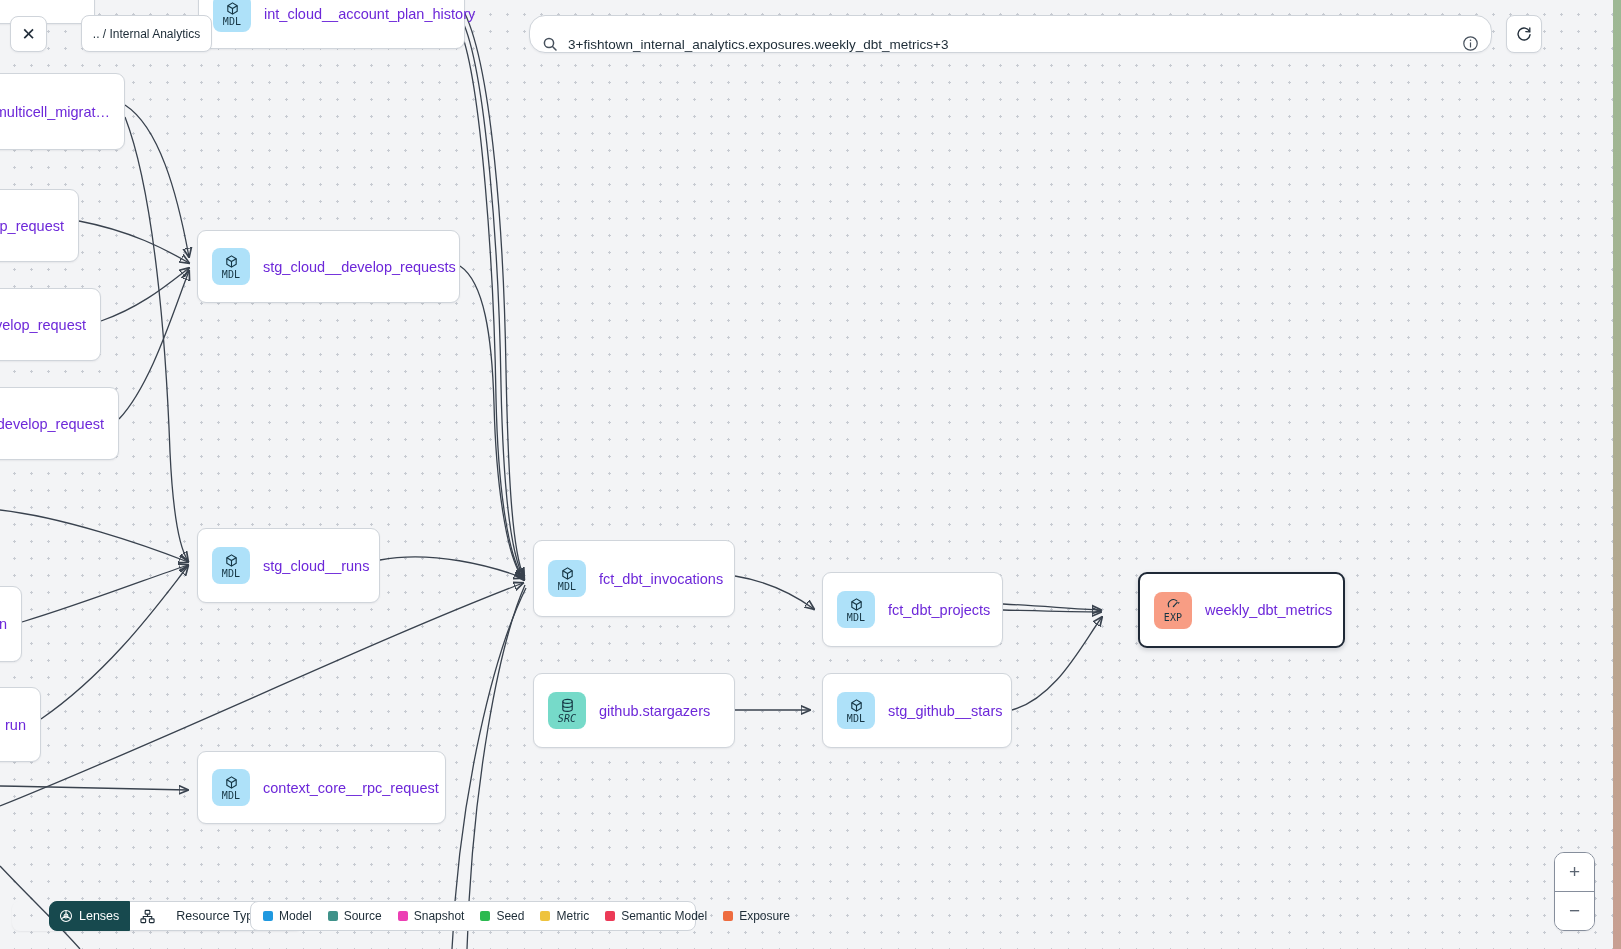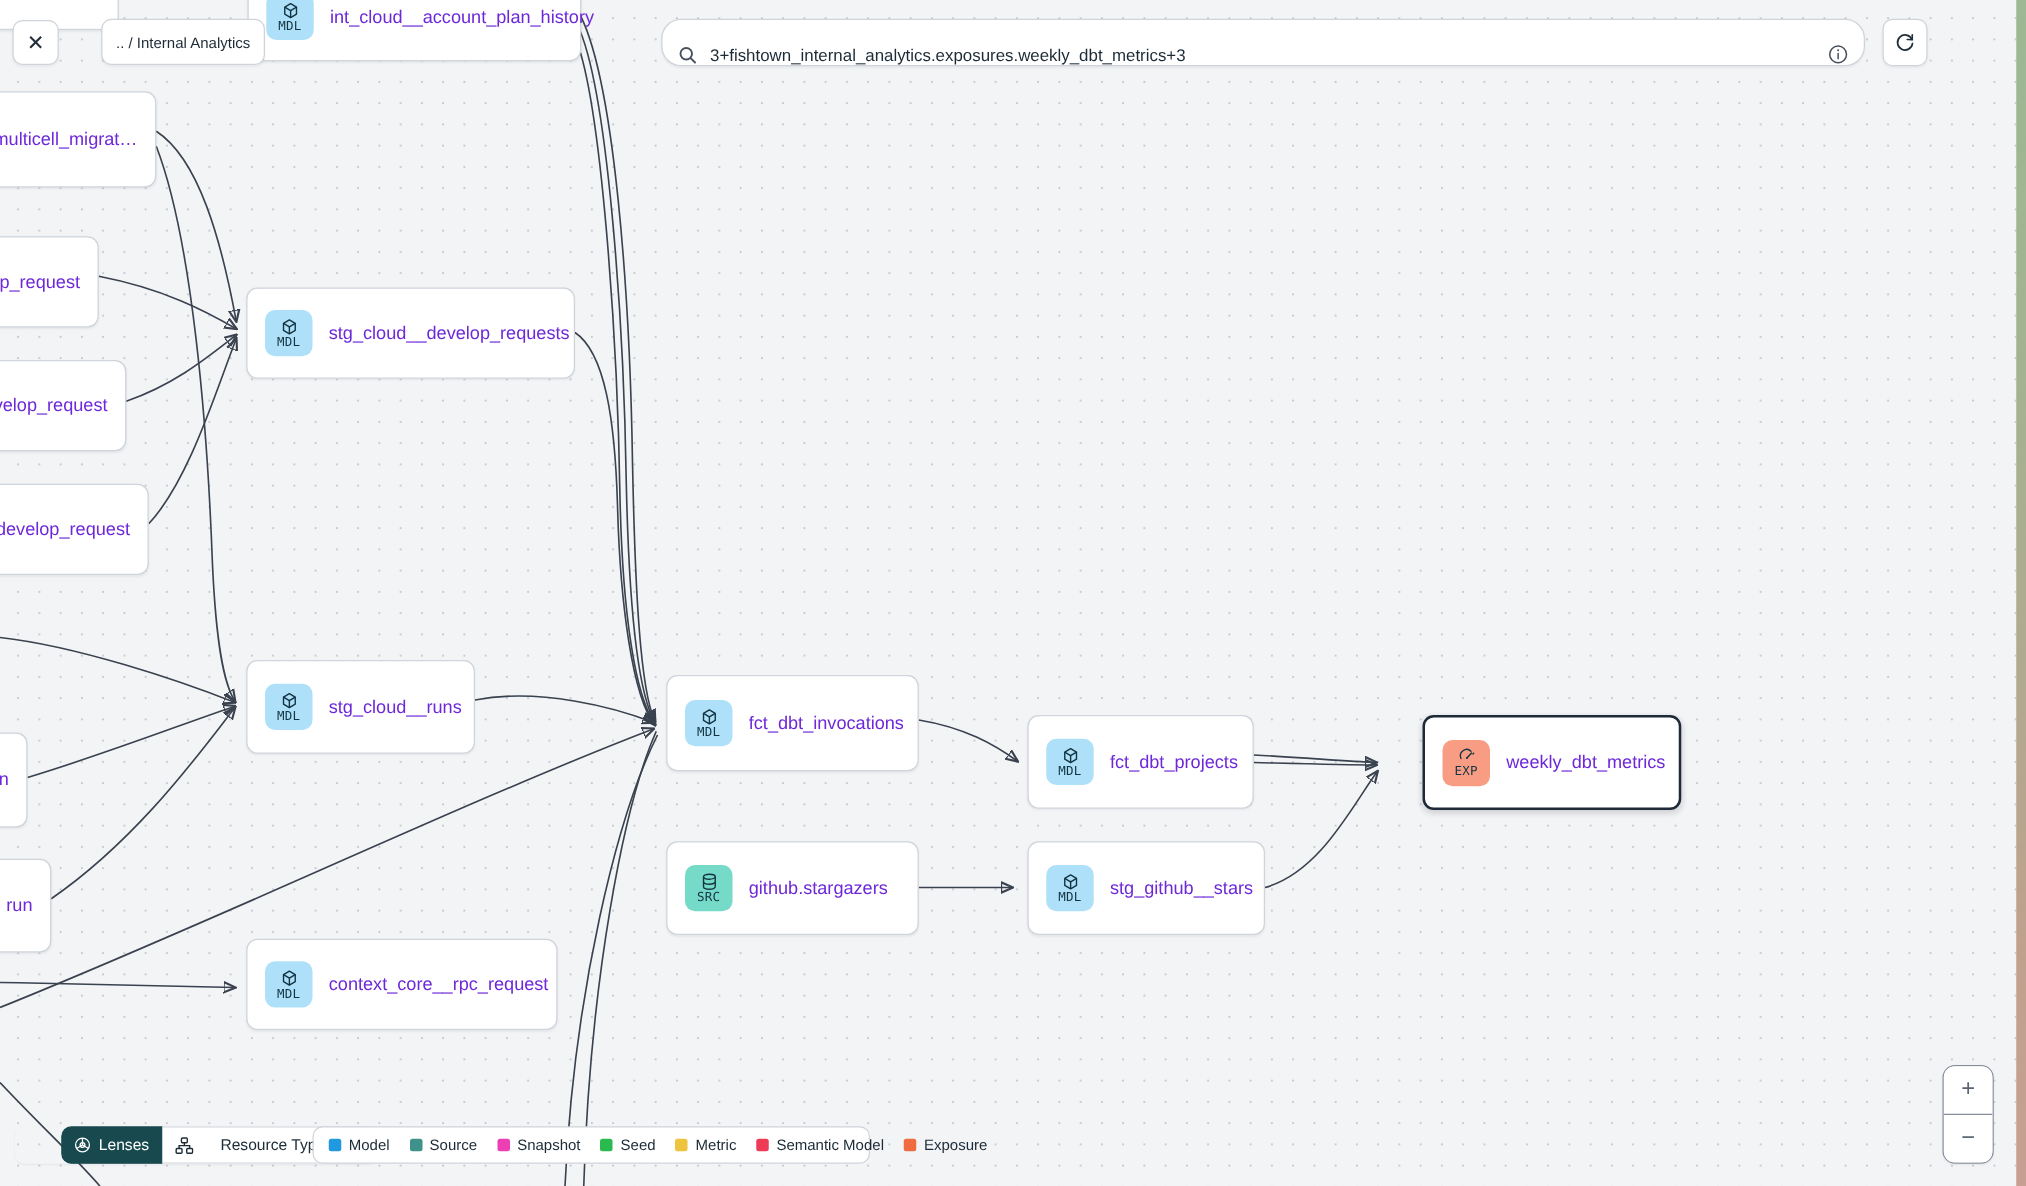--- a/index.html
+++ b/index.html
@@ -27,21 +27,21 @@
   .node .nlabel { font-size:14.5px; color:#6d28d9; white-space:nowrap; }
   .node.partial .nlabel { position:absolute; right:14px; top:50%; transform:translateY(-50%); }
 
   .badge {
     width:38px; height:37px; border-radius:8px; flex:0 0 auto;
     display:flex; flex-direction:column; align-items:center; justify-content:center; gap:1px;
   }
   .badge .btext { font-family:"DejaVu Sans Mono", monospace; font-size:10px; line-height:10px; color:#143442; letter-spacing:.2px; }
   .badge svg { display:block; }
   .badge-mdl { background:#aee1f9; }
-  .badge-src { background:#76dac9; }
+  .badge-src { background:#76dac9;font-style:italic; }
   .badge-exp { background:#f89d84; }
 
   
   .tbtn {
     position:absolute; background:#fff; border:1px solid #cfd4da; border-radius:8px;
     box-shadow:0 1px 2px rgba(16,24,40,.05);
     display:flex; align-items:center; justify-content:center; cursor:pointer;
   }
   .breadcrumb-tab { position:absolute; background:#fff; border:1px solid #cfd4da; border-radius:8px;
     box-shadow:0 1px 2px rgba(16,24,40,.05); display:flex; align-items:center; justify-content:center;

